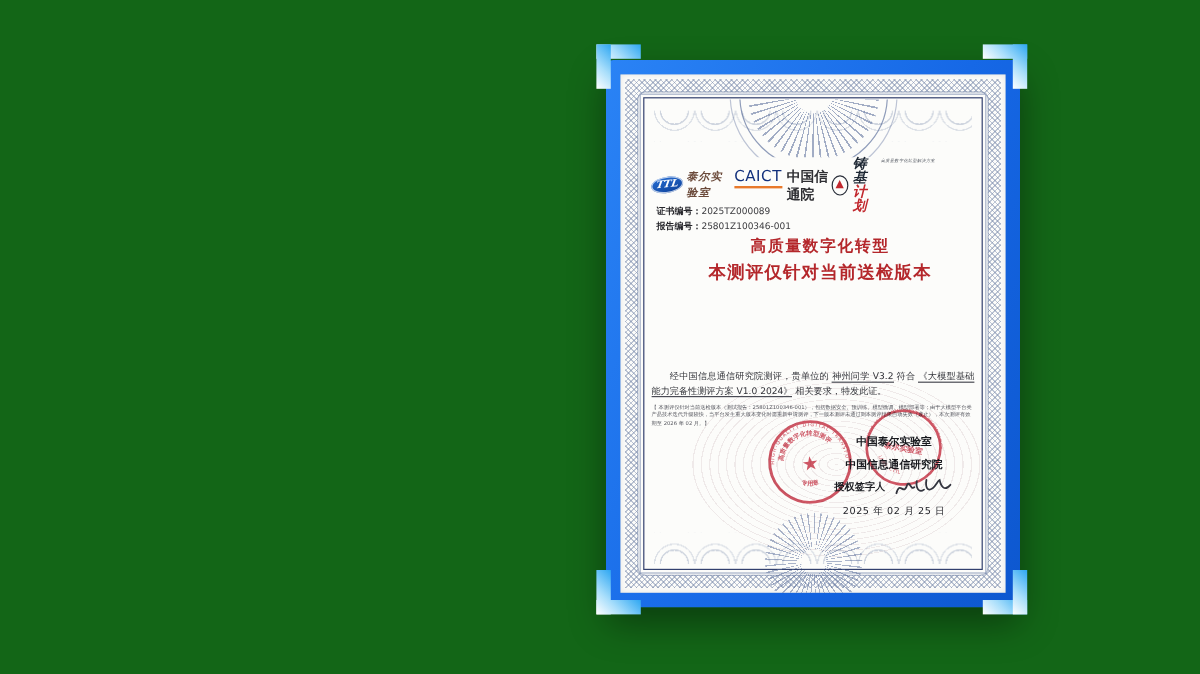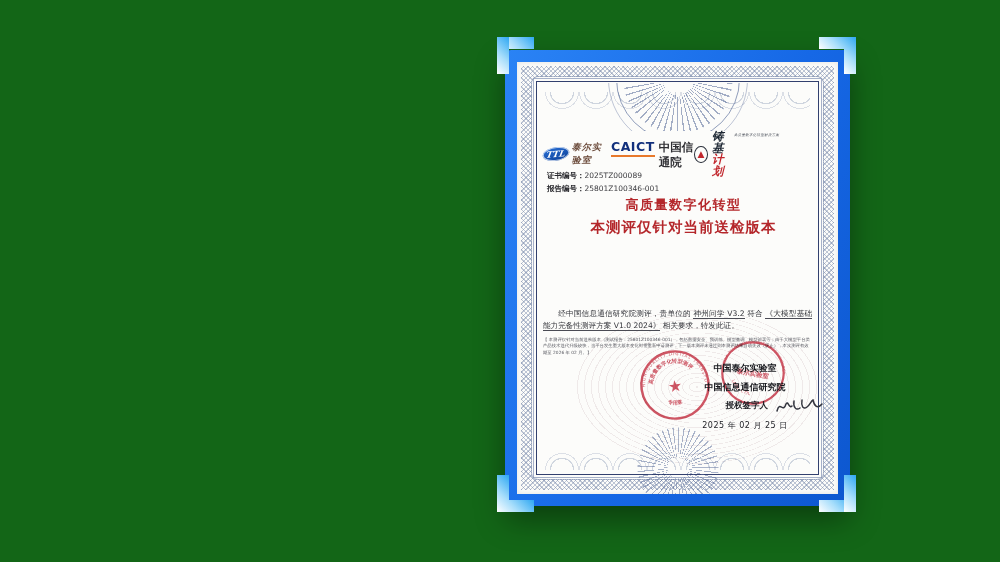--- a/index.html
+++ b/index.html
@@ -79,21 +79,21 @@
   .ttl-swoosh { width:33px; height:14px; border-radius:50%;
     background:linear-gradient(160deg,#2a72d8,#0b3e96);
     transform:skewX(-14deg) rotate(-5deg);
     display:flex; align-items:center; justify-content:center;
     color:#fff; font-style:italic; font-weight:bold; font-size:8.5px;
     font-family:"DejaVu Serif","Liberation Serif",serif;
     box-shadow:0 0 0 1px rgba(255,255,255,.7) inset; }
   .ttl-name { font-family:"DejaVu Serif","Liberation Serif",serif; font-style:italic;
     font-weight:bold; font-size:9px; color:#6b4a3a; letter-spacing:1px; }
   .caict { display:flex; align-items:baseline; gap:4px; }
-  .caict-abbr { font-weight:700; font-size:12.5px; color:#12307c; letter-spacing:.5px;
+  .caict-abbr { font-weight:400; font-size:12.5px; color:#12307c; letter-spacing:.5px;
     border-bottom:2px solid #e8792b; padding-bottom:1px; }
   .caict-name { font-weight:700; font-size:11.5px; color:#2f2f33; }
   .zhuji { display:flex; align-items:center; gap:4px; }
   .zhuji-icon { width:17px; height:17px; border:1.4px solid #2a2f3a; border-radius:50%;
     display:flex; align-items:center; justify-content:center;
     color:#c1272d; font-size:9px; line-height:1; }
   .zhuji-text { display:flex; flex-direction:row; line-height:1;font-style:italic; }
   .zhuji-name { font-size:11.5px; font-weight:800; letter-spacing:1px; }
   .zhuji-name .dark { color:#1d2733; } .zhuji-name .red { color:#c1272d; }
   .zhuji-tagline { font-size:6px; transform:scale(.58); transform-origin:left top;
@@ -121,21 +121,21 @@
 
   
   .stamp { position:absolute; opacity:.85; mix-blend-mode:multiply; }
   .stamp-left  { left:116px; top:281px; width:84px; height:84px; transform:rotate(-8deg); }
   .stamp-right { left:197px; top:272px; width:78px; height:78px; transform:rotate(10deg); }
   .issuer-lab  { position:absolute; top:300px; left:148px; width:160px; text-align:center;
     font-weight:800; font-size:9px; color:#17181d; z-index:2; }
   .issuer-inst { position:absolute; top:319px; left:148px; width:160px; text-align:center;
     font-weight:800; font-size:9px; color:#17181d; z-index:2; }
   .signer-row  { position:absolute; top:334px; left:148px; width:160px; z-index:2;
-    display:flex; align-items:center; justify-content:flex-end; gap:5px; }
+    display:flex; align-items:center; justify-content:center; gap:5px; }
   .signer-label { font-weight:700; font-size:8.5px; color:#1b1c21; }
   .cert-date   { position:absolute; top:358px; left:148px; width:160px; text-align:center;
     font-size:8px; color:#202127; letter-spacing:.5px; z-index:2; }
 </style>
 </head>
 <body>
 
 <div class="stage">
   <div class="cert-frame">
 

